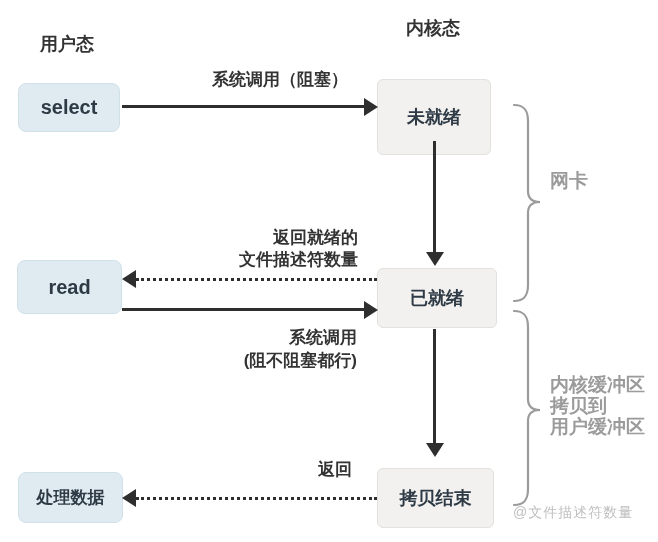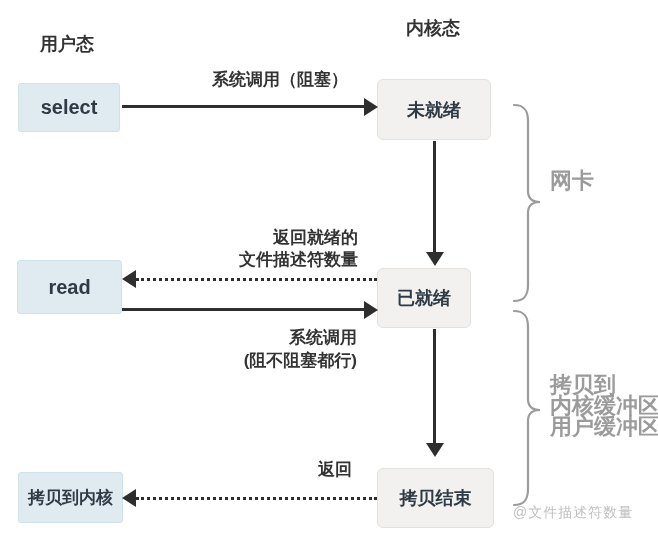--- a/index.html
+++ b/index.html
@@ -10,27 +10,27 @@
   *{margin:0;padding:0;box-sizing:border-box;}
   html,body{background:var(--background);}
   body{font-family:"Liberation Sans","DejaVu Sans",sans-serif;}
   .canvas{position:relative;width:658px;height:542px;background:var(--background);overflow:hidden;}
 
   .hdr{position:absolute;font-size:18px;font-weight:bold;color:var(--label_text);}
   .hdr-user{left:40px;top:32px;}
   .hdr-kernel{left:406px;top:16px;}
 
   .box{position:absolute;display:flex;align-items:center;justify-content:center;
-       font-weight:bold;color:var(--box_text);border-radius:3px;}
+       font-weight:bold;color:var(--box_text);border-radius:8px;}
   .box.user{background:var(--user_box_bg);border:1px solid var(--user_box_border);}
   .box.kernel{background:var(--kernel_box_bg);border:1px solid var(--kernel_box_border);border-radius:6px;}
   .b-select{left:18px;top:83px;width:102px;height:49px;font-size:20px;}
-  .b-notready{left:377px;top:79px;width:114px;height:61px;font-size:18px;}
+  .b-notready{left:377px;top:79px;width:114px;height:76px;font-size:18px;}
   .b-read{left:17px;top:260px;width:105px;height:54px;font-size:20px;}
-  .b-ready{left:377px;top:268px;width:94px;height:60px;font-size:18px;}
+  .b-ready{left:377px;top:268px;width:120px;height:60px;font-size:18px;}
   .b-process{left:18px;top:472px;width:105px;height:51px;font-size:17px;}
   .b-copydone{left:377px;top:468px;width:117px;height:60px;font-size:18px;}
 
   .hline{position:absolute;height:3px;background:var(--arrow);}
   .vline{position:absolute;width:3px;background:var(--arrow);}
   .dotline{position:absolute;height:0;border-top:3px dotted var(--arrow);}
   .head{position:absolute;width:0;height:0;}
   .head.right{border-left:14px solid var(--arrow);border-top:9px solid transparent;border-bottom:9px solid transparent;}
   .head.left{border-right:14px solid var(--arrow);border-top:9px solid transparent;border-bottom:9px solid transparent;}
   .head.down{border-top:14px solid var(--arrow);border-left:9px solid transparent;border-right:9px solid transparent;}
@@ -53,41 +53,41 @@
   .lbl1{left:148px;top:68px;}
   .lbl2{left:158px;top:227px;line-height:22px;}
   .lbl3{left:157px;top:326px;line-height:23px;}
   .lbl4{left:152px;top:458px;}
 
   .brace{position:absolute;width:40px;}
   .brace path{fill:none;stroke:var(--brace);stroke-width:2.2;stroke-linecap:round;}
   .brace1{left:506px;top:103px;height:200px;}
   .brace2{left:506px;top:309px;height:198px;}
 
-  .brace-text{position:absolute;font-weight:bold;font-size:22px;line-height:21px;
+  .brace-text{position:absolute;font-weight:bold;font-size:19px;line-height:21px;
               color:var(--brace);white-space:nowrap;}
   .bt1{left:550px;top:170px;}
   .bt2{left:550px;top:374px;}
 
   .watermark{position:absolute;left:513px;top:504px;font-size:14px;
              color:var(--watermark);letter-spacing:1px;}
 </style>
 </head>
 <body>
 
 <div class="canvas">
 
   <div class="hdr hdr-user">用户态</div>
   <div class="hdr hdr-kernel">内核态</div>
 
   <div class="box user b-select">select</div>
   <div class="box kernel b-notready">未就绪</div>
   <div class="box user b-read">read</div>
   <div class="box kernel b-ready">已就绪</div>
-  <div class="box user b-process">拷贝到内核</div>
+  <div class="box user b-process">处理数据</div>
   <div class="box kernel b-copydone">拷贝结束</div>
 
   <div class="hline a1-line"></div>
   <div class="head right a1-head"></div>
   <div class="elabel lbl1">系统调用（阻塞）</div>
 
   <div class="vline v1-line"></div>
   <div class="head down v1-head"></div>
 
   <div class="dotline d1-line"></div>
@@ -115,20 +115,20 @@
     <path d="M 8 2 C 18 2 22 7 22 18 L 22 88 C 22 95 25 99 34 99 C 25 99 22 103 22 110 L 22 182 C 22 193 18 198 8 198"></path>
   </svg>
   <div class="brace-text bt1">
     <div>网卡</div>
   </div>
 
   <svg class="brace brace2" viewBox="0 0 40 198">
     <path d="M 8 2 C 18 2 22 7 22 18 L 22 90 C 22 97 25 101 34 101 C 25 101 22 105 22 112 L 22 180 C 22 191 18 196 8 196"></path>
   </svg>
   <div class="brace-text bt2">
+    <div>内核缓冲区</div>
     <div>拷贝到</div>
-    <div>内核缓冲区</div>
     <div>用户缓冲区</div>
   </div>
 
   <div class="watermark">@文件描述符数量</div>
 
 </div>
 
 </body></html>

